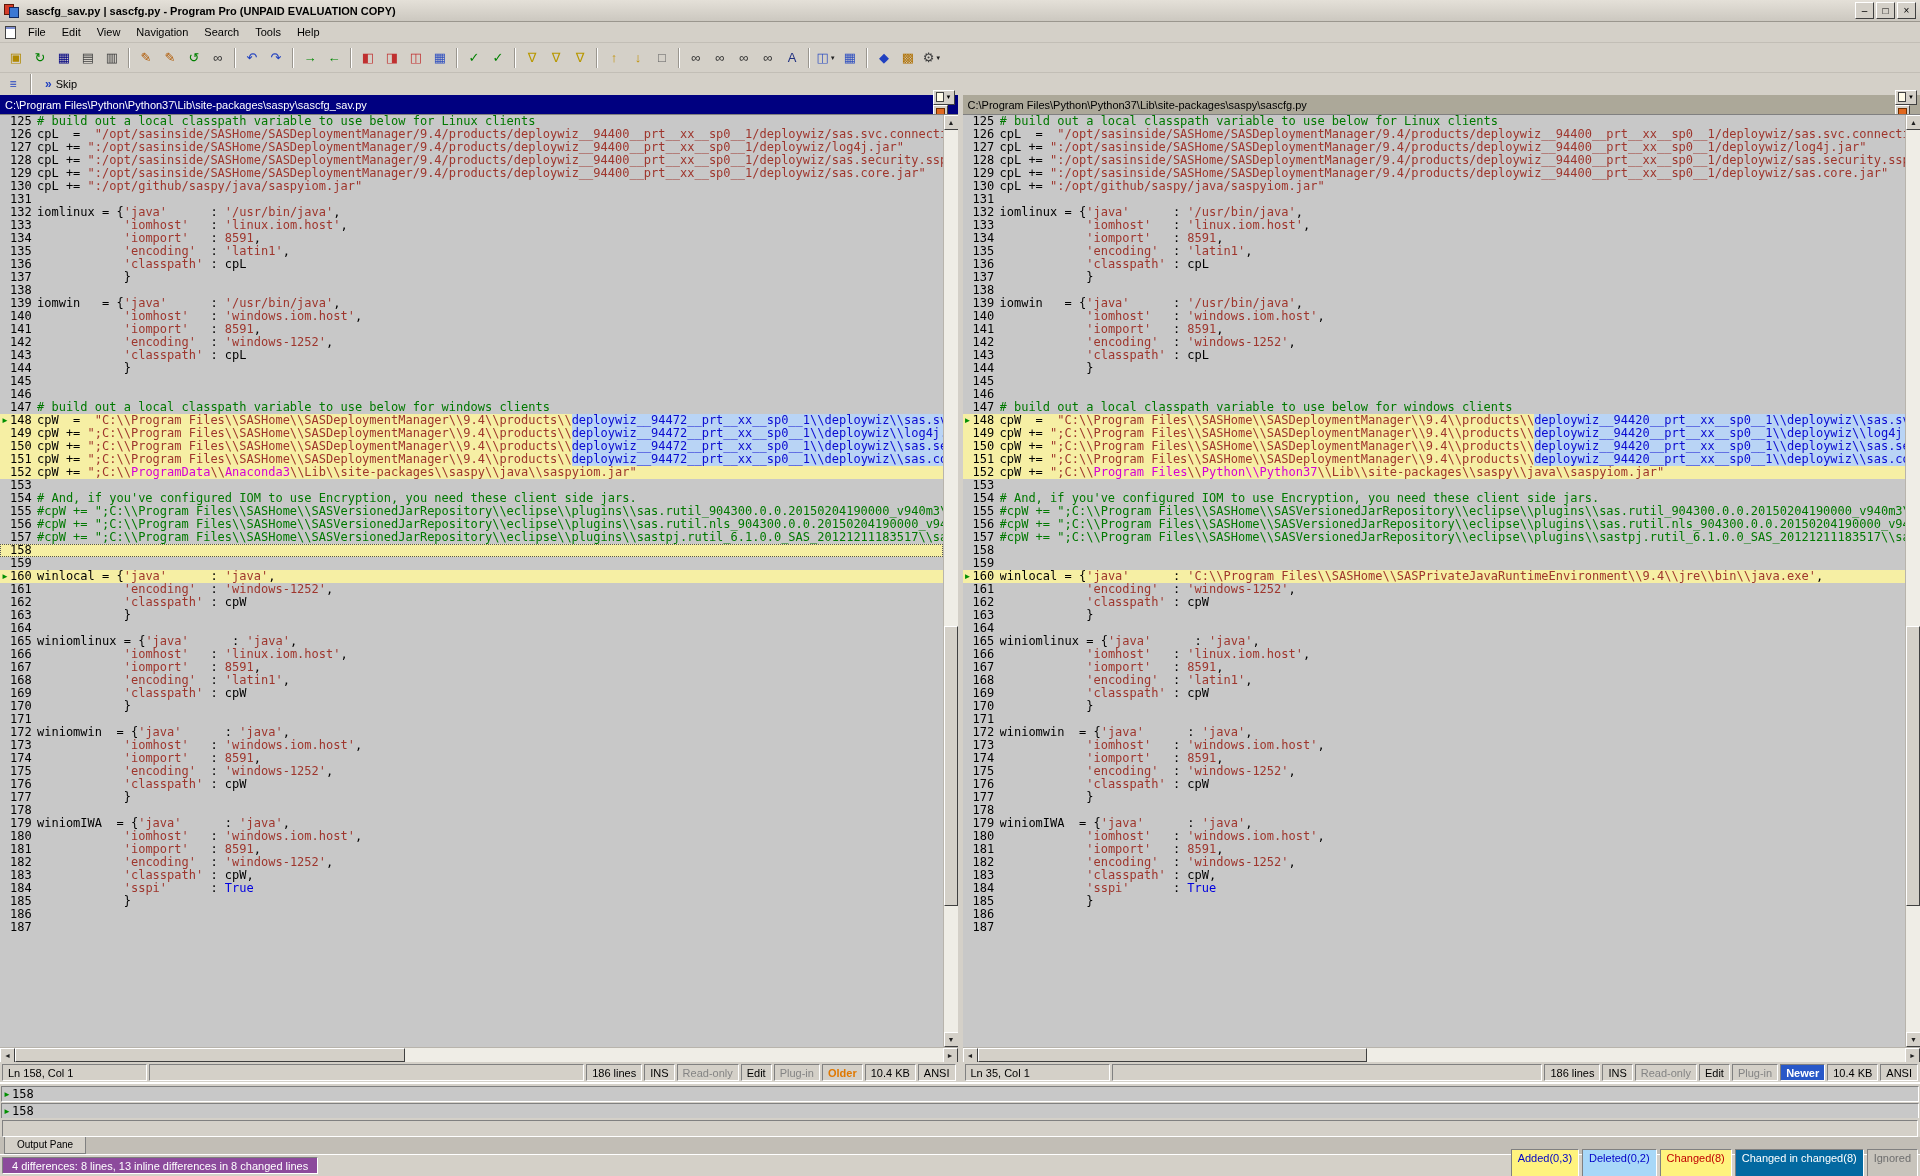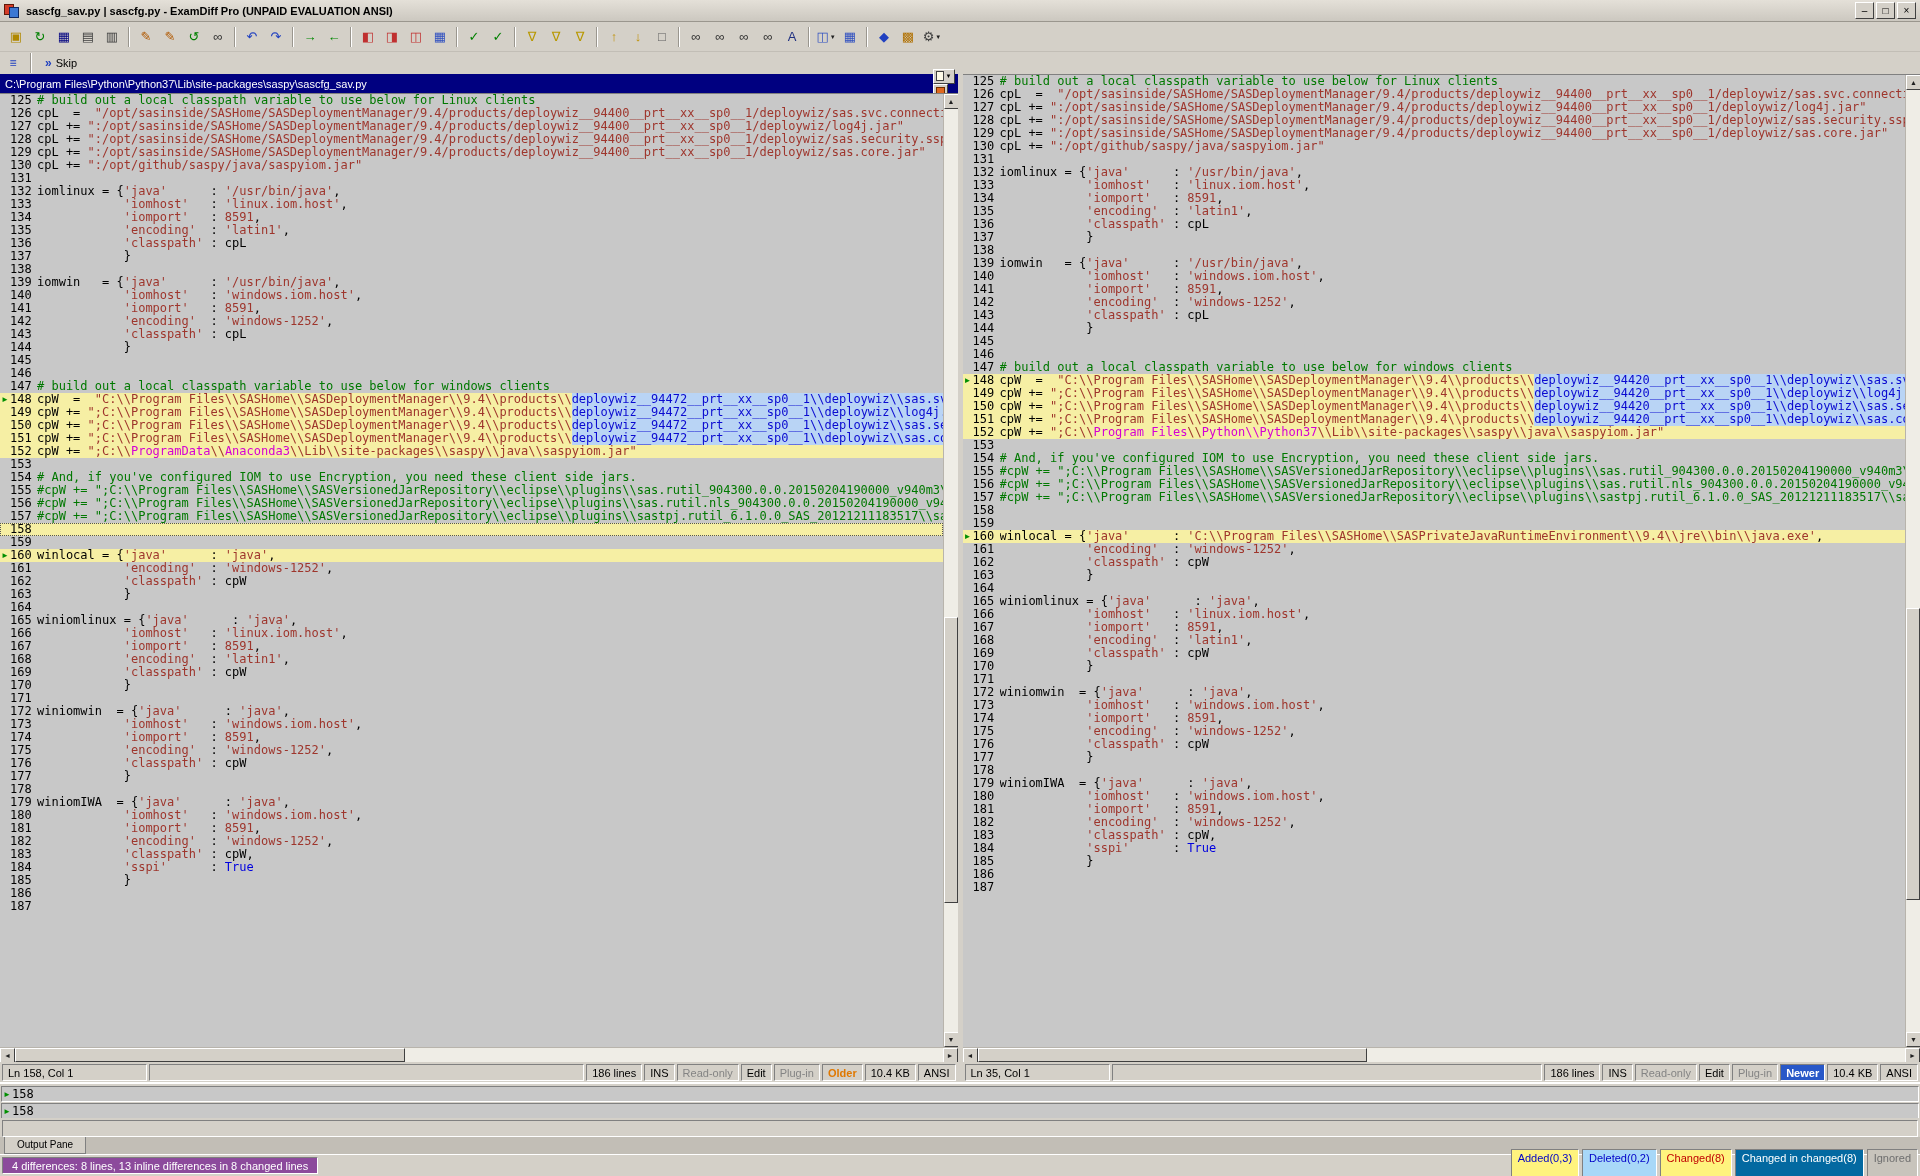--- a/index.html
+++ b/index.html
@@ -110,34 +110,38 @@
 </head>
 <body>
 
 <div class="window">
 
   <div class="titlebar">
     <span class="app-icon">
         <span class="ai-a"></span>
         <span class="ai-b"></span>
       </span>
-    <span class="title-text">sascfg_sav.py | sascfg.py - ExamDiff Pro (UNPAID EVALUATION ANSI)</span>
+    <span class="title-text">sascfg_sav.py | sascfg.py - Program Pro (UNPAID EVALUATION COPY)</span>
     <span class="win-btns">
       <button class="win-btn">
           <span>–</span>
         </button>
       <button class="win-btn">
           <span>□</span>
         </button>
       <button class="win-btn">
           <span>×</span>
         </button>
     </span>
   </div>
 
+  <div class="menubar">
+    <span class="menu-doc-icon"></span>
+    <span class="menu-items"><span class="menu-item">File</span><span class="menu-item">Edit</span><span class="menu-item">View</span><span class="menu-item">Navigation</span><span class="menu-item">Search</span><span class="menu-item">Tools</span><span class="menu-item">Help</span></span>
+  </div>
 
   <div class="toolbar">
       <button class="tb-btn">
         <span class="tb-glyph" style="color: rgb(176, 136, 0);">▣</span>
       </button>
       <button class="tb-btn">
         <span class="tb-glyph" style="color: rgb(0, 128, 0);">↻</span>
       </button>
       <button class="tb-btn">
         <span class="tb-glyph" style="color: rgb(0, 0, 128);">▦</span>
@@ -367,20 +371,32 @@
         <span class="st-cell st-dim">Plug-in</span>
         <span class="st-cell st-older">Older</span>
         <span class="st-cell">10.4 KB</span>
         <span class="st-cell">ANSI</span>
       </div>
     </section>
 
     <div class="splitter"></div>
 
     <section class="pane">
+      <div class="pane-header inactive">
+        <span class="ph-text">C:\Program Files\Python\Python37\Lib\site-packages\saspy\sascfg.py</span>
+        <span class="ph-icons">
+          <button class="ph-btn">
+              <span class="ph-page"></span>
+              <span class="ph-caret">▼</span>
+            </button>
+          <button class="ph-btn">
+              <span class="ph-orange"></span>
+            </button>
+        </span>
+      </div>
       <div class="pane-body">
         <div class="code-area">
             <div class="row"><span class="marker"></span><span class="lnum">125</span><span class="codeln"><span class="tk-c"># build out a local classpath variable to use below for Linux clients</span></span></div>
             <div class="row"><span class="marker"></span><span class="lnum">126</span><span class="codeln"><span class="tk-k">cpL  =  </span><span class="tk-s">"/opt/sasinside/SASHome/SASDeploymentManager/9.4/products/deploywiz__94400__prt__xx__sp0__1/deploywiz/sas.svc.connection.jar"</span></span></div>
             <div class="row"><span class="marker"></span><span class="lnum">127</span><span class="codeln"><span class="tk-k">cpL += </span><span class="tk-s">":/opt/sasinside/SASHome/SASDeploymentManager/9.4/products/deploywiz__94400__prt__xx__sp0__1/deploywiz/log4j.jar"</span></span></div>
             <div class="row"><span class="marker"></span><span class="lnum">128</span><span class="codeln"><span class="tk-k">cpL += </span><span class="tk-s">":/opt/sasinside/SASHome/SASDeploymentManager/9.4/products/deploywiz__94400__prt__xx__sp0__1/deploywiz/sas.security.sspi.jar"</span></span></div>
             <div class="row"><span class="marker"></span><span class="lnum">129</span><span class="codeln"><span class="tk-k">cpL += </span><span class="tk-s">":/opt/sasinside/SASHome/SASDeploymentManager/9.4/products/deploywiz__94400__prt__xx__sp0__1/deploywiz/sas.core.jar"</span></span></div>
             <div class="row"><span class="marker"></span><span class="lnum">130</span><span class="codeln"><span class="tk-k">cpL += </span><span class="tk-s">":/opt/github/saspy/java/saspyiom.jar"</span></span></div>
             <div class="row"><span class="marker"></span><span class="lnum">131</span><span class="codeln"></span></div>
             <div class="row"><span class="marker"></span><span class="lnum">132</span><span class="codeln"><span class="tk-k">iomlinux = {</span><span class="tk-s">'java'</span><span class="tk-k">      : </span><span class="tk-s">'/usr/bin/java'</span><span class="tk-k">,</span></span></div>

